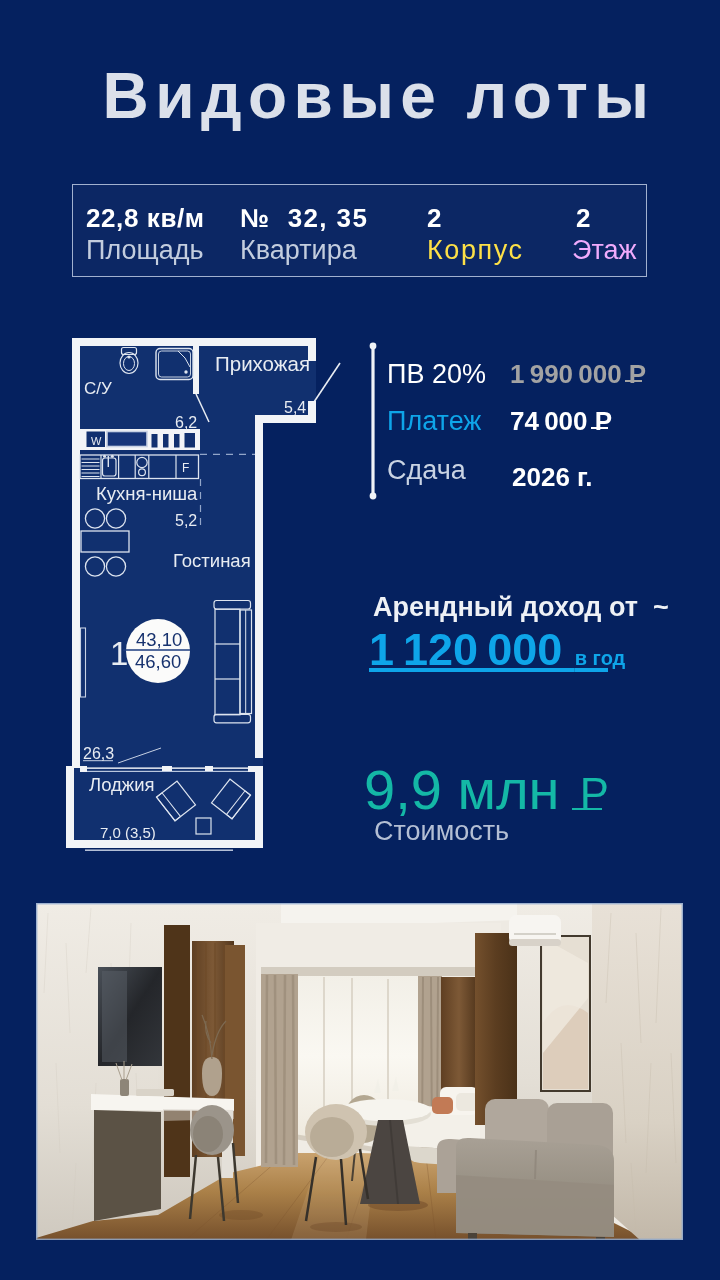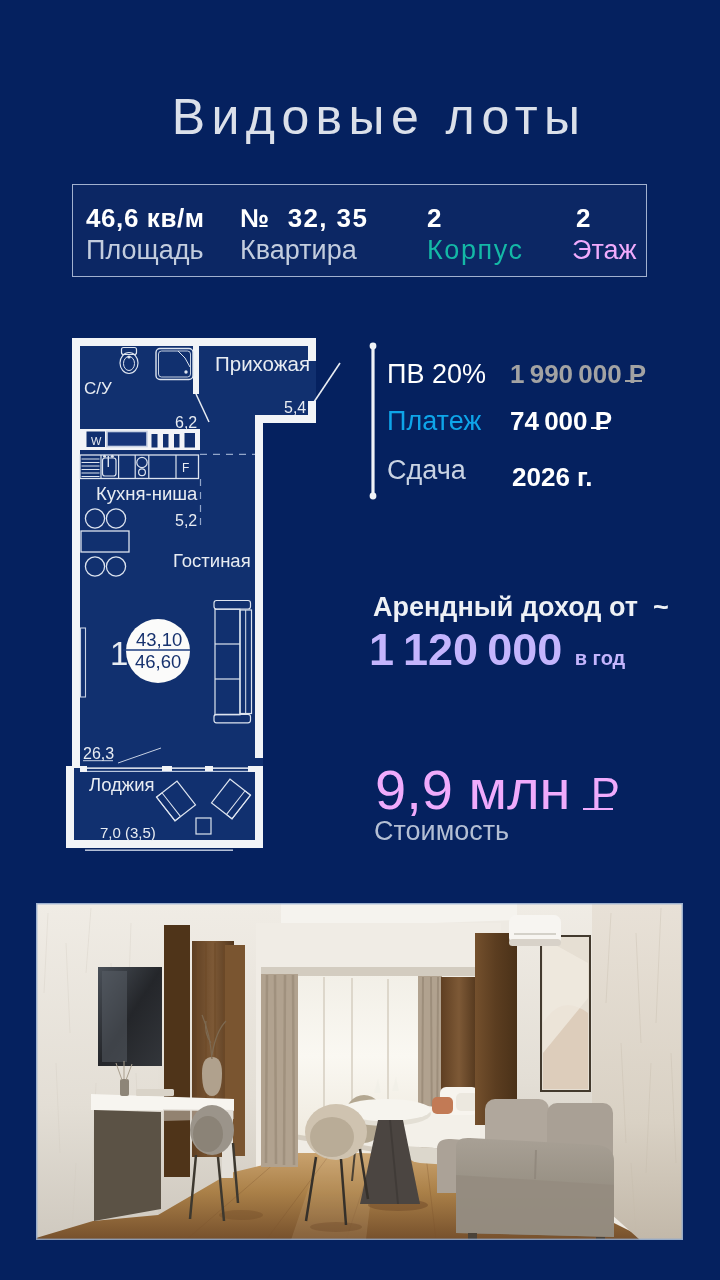--- a/index.html
+++ b/index.html
@@ -9,35 +9,35 @@
   .rub{position:relative;display:inline-block;}
   .rub i{position:absolute;display:block;left:-0.14em;bottom:0.21em;width:0.64em;height:0;border-top:0.1em solid currentColor;}
   .rub2{font-size:0.78em;}
   .rub2 i{border-top-width:0.06em;bottom:0.13em;left:-0.18em;width:0.68em;}
 </style>
 </head>
 <body>
 
 <div class="abs" style="left:0;top:0;width:720px;height:1280px;background:#05215f;"></div>
 
-<div class="abs nw" style="left:379px;top:92px;transform:translateX(-50%);font-size:50px;font-weight:400;color:#dbe0ea;letter-spacing:6.4px;">Видовые лоты</div>
+<div class="abs nw" style="left:379px;top:64px;transform:translateX(-50%);font-size:64px;font-weight:700;color:#dbe0ea;letter-spacing:6.4px;">Видовые лоты</div>
 
 <div class="abs" style="left:72px;top:184px;width:573px;height:91px;border:1px solid rgba(200,212,234,0.8);background:rgba(255,255,255,0.03);"></div>
 
-<div class="abs nw" style="left:86px;top:205px;font-size:26px;font-weight:700;color:#ffffff;letter-spacing:0.6px;">46,6 кв/м</div>
+<div class="abs nw" style="left:86px;top:205px;font-size:26px;font-weight:700;color:#ffffff;letter-spacing:0.6px;">22,8 кв/м</div>
 
 <div class="abs nw" style="left:86px;top:237px;font-size:27px;font-weight:400;color:#c3cdde;">Площадь</div>
 
 <div class="abs nw" style="left:240px;top:205px;font-size:26px;font-weight:700;color:#ffffff;letter-spacing:1.4px;">№&nbsp; 32, 35</div>
 
 <div class="abs nw" style="left:240px;top:237px;font-size:27px;font-weight:400;color:#c3cdde;text-align:center;">Квартира</div>
 
 <div class="abs nw" style="left:427px;top:205px;font-size:26px;font-weight:700;color:#ffffff;">2</div>
 
-<div class="abs nw" style="left:427px;top:237px;font-size:27px;font-weight:400;color:#14b8a6;letter-spacing:1.6px;">Корпус</div>
+<div class="abs nw" style="left:427px;top:237px;font-size:27px;font-weight:400;color:#fde047;letter-spacing:1.6px;">Корпус</div>
 
 <div class="abs nw" style="left:576px;top:205px;font-size:26px;font-weight:700;color:#ffffff;">2</div>
 
 <div class="abs nw" style="left:572px;top:237px;font-size:27px;font-weight:400;color:#f0abfc;">Этаж</div>
 
 <svg class="abs" style="left:366px;top:340px;" width="14" height="162" viewBox="0 0 14 162">
   <line x1="7" y1="7" x2="7" y2="155" stroke="#f0f3f7" stroke-width="3.2" stroke-linecap="round"></line>
   <circle cx="7" cy="6" r="3.4" fill="#f0f3f7"></circle>
   <circle cx="7" cy="156" r="3.4" fill="#f0f3f7"></circle>
 </svg>
@@ -49,23 +49,23 @@
 <div class="abs nw" style="left:387px;top:408px;font-size:27px;font-weight:400;color:#0ea5e9;">Платеж</div>
 
 <div class="abs nw" style="left:510px;top:408px;font-size:26px;font-weight:700;color:#ffffff;">74 000 <span class="rub">Р<i></i></span></div>
 
 <div class="abs nw" style="left:387px;top:457px;font-size:27px;font-weight:400;color:#c9d3e3;">Сдача</div>
 
 <div class="abs nw" style="left:512px;top:464px;font-size:26px;font-weight:700;color:#ffffff;">2026 г.</div>
 
 <div class="abs nw" style="left:373px;top:594px;font-size:27px;font-weight:700;color:#eef1f6;">Арендный доход от&nbsp; ~</div>
 
-<div class="abs nw" style="left:369px;top:627px;font-size:45px;font-weight:700;color:#c4b5fd;">1 120 000&nbsp;<span style="font-size:20px;">в год</span></div>
-
-<div class="abs nw" style="left:375px;top:762px;font-size:56px;font-weight:400;color:#f0abfc;">9,9 млн  <span class="rub rub2">Р<i></i></span></div>
+<div class="abs nw" style="left:369px;top:627px;font-size:45px;font-weight:700;color:#0ea5e9;text-decoration:underline;">1 120 000&nbsp;<span style="font-size:20px;">в год</span></div>
+
+<div class="abs nw" style="left:364px;top:762px;font-size:56px;font-weight:400;color:#14b8a6;">9,9 млн  <span class="rub rub2">Р<i></i></span></div>
 
 <div class="abs nw" style="left:374px;top:818px;font-size:27px;font-weight:400;color:#b4bfd4;">Стоимость</div>
 
 <svg class="abs" style="left:56px;top:330px;" width="294" height="528" viewBox="56 330 294 528" fill="none">
 
   <g>
   <path d="M72 338 H316 V423 H263 V766 H255 V848 H66 V766 H72 Z" fill="#11306f"></path>
   </g>
 
   <rect x="72" y="338" width="8" height="430" fill="#f2f4f7"></rect>

